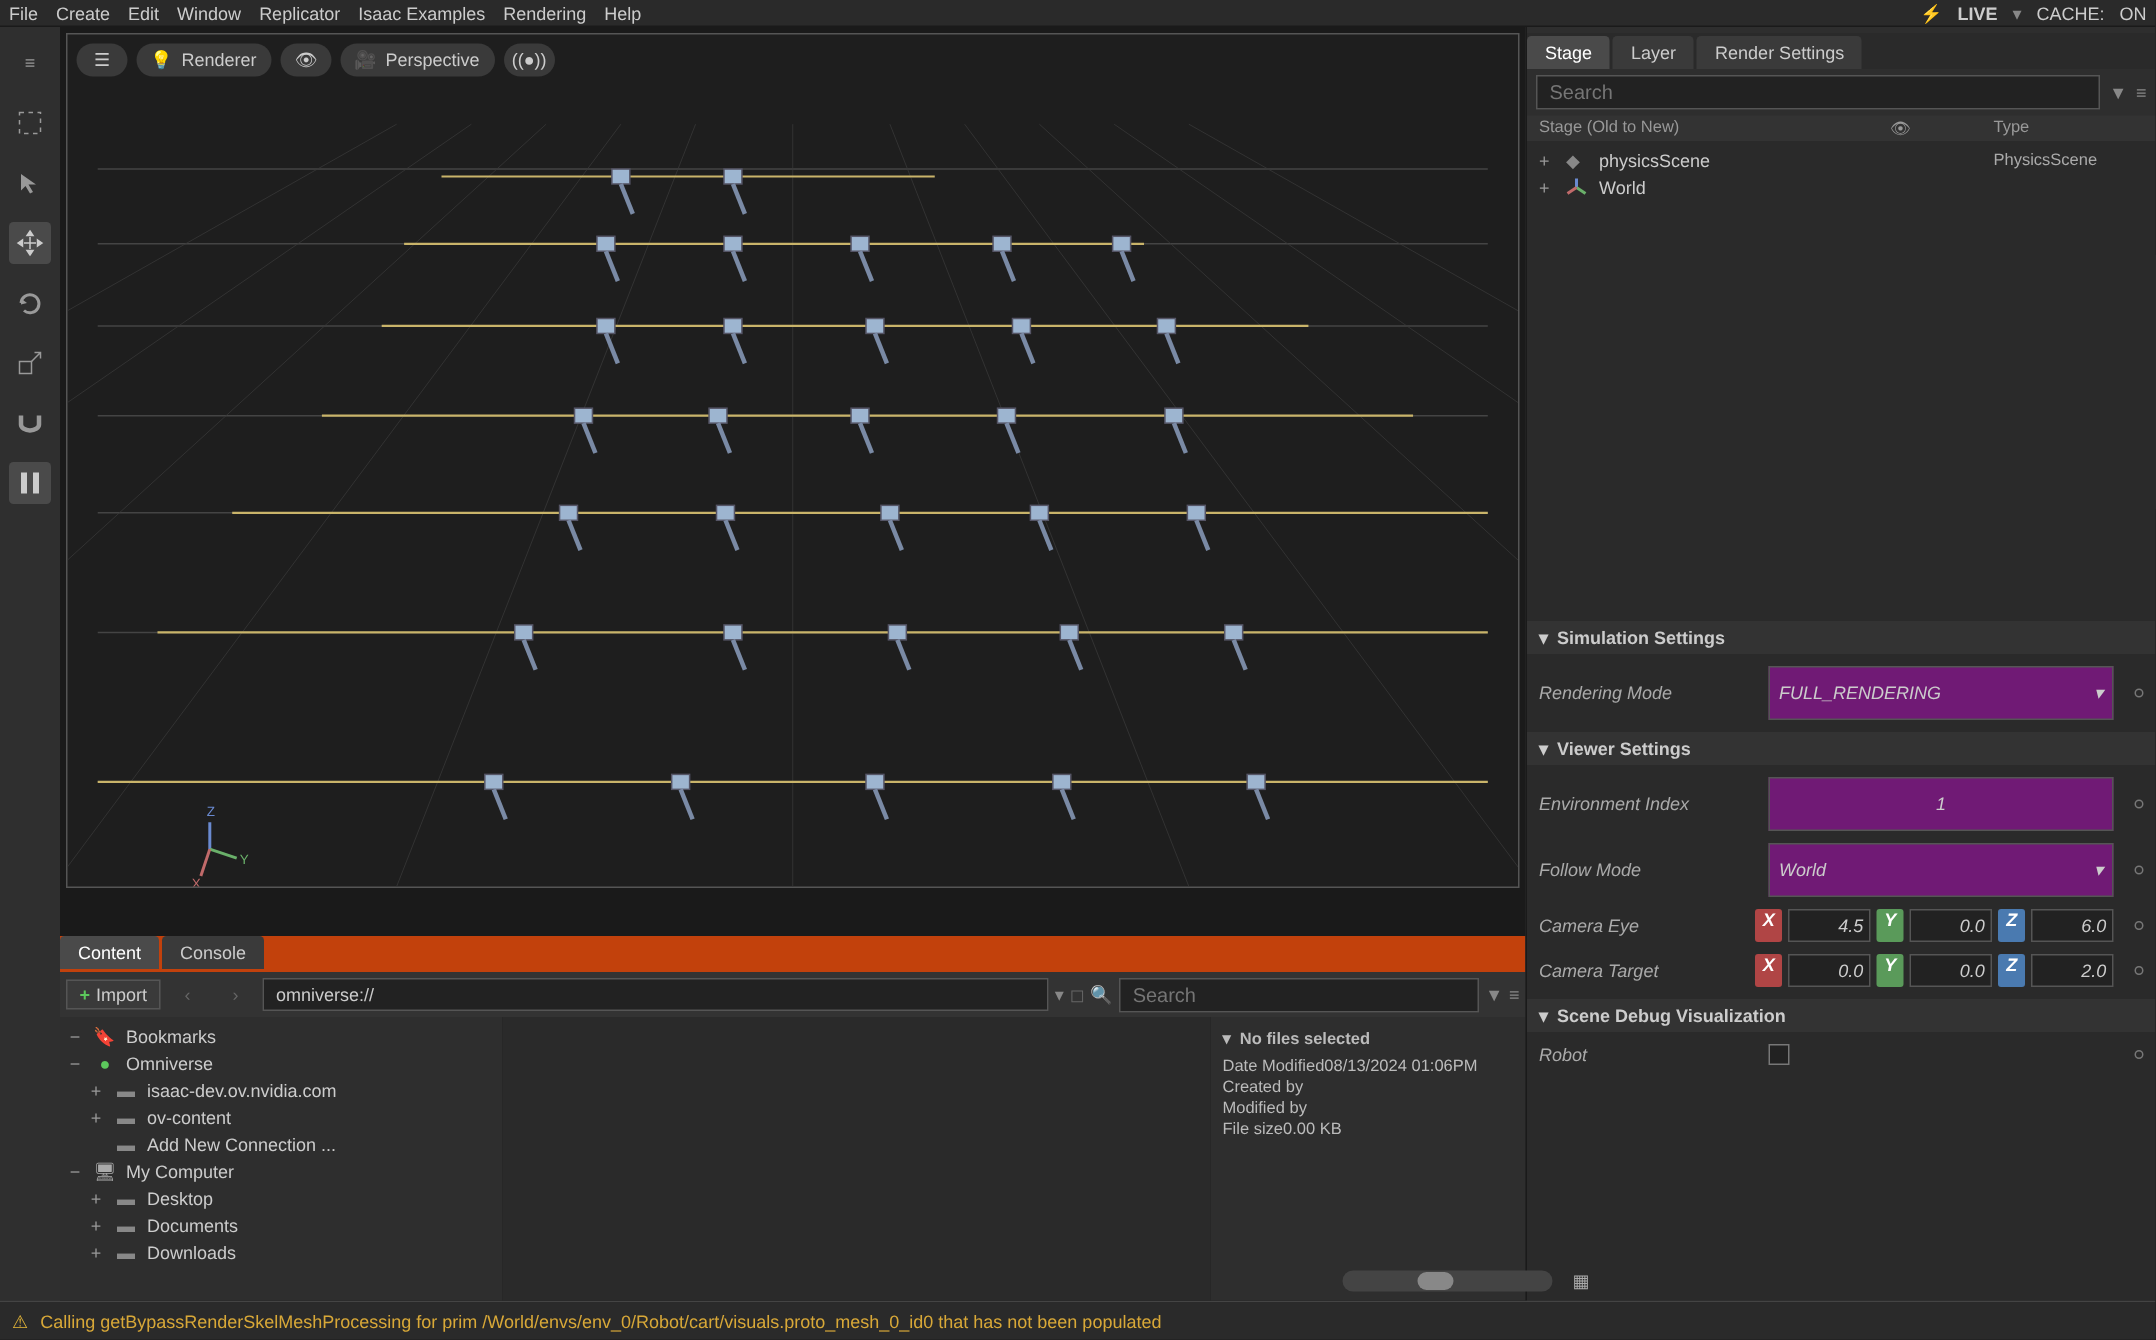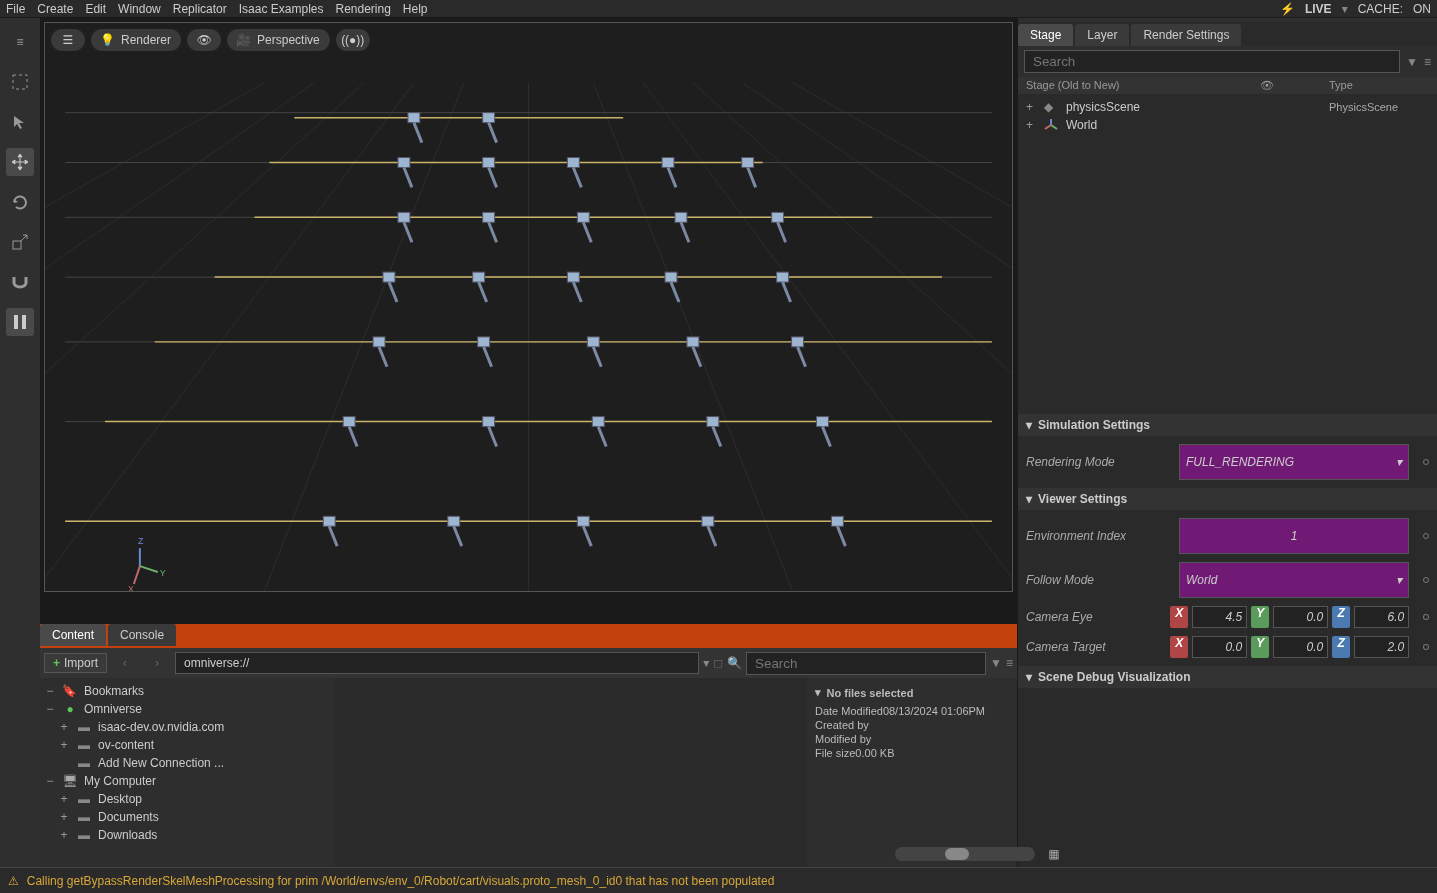--- a/index.html
+++ b/index.html
@@ -441,20 +441,28 @@
             <div class="axis ax-z">Z</div>
               <div class="num-field">2.0</div>
           </div>
           <div class="dot"></div>
         </div>
       </div>
       <div class="section-hd">
           <span>▾</span>
           <span>Scene Debug Visualization</span>
         </div>
+      <div class="section-body">
+        <div class="prop-row">
+          <div class="prop-label">Robot</div>
+          <div class="checkbox"></div>
+          <div style="flex:1;"></div>
+          <div class="dot"></div>
+        </div>
+      </div>
     </div>
   </div>
 </div>
 
 <div class="status-bar">
   <span class="warn-ic">⚠</span>
   <span class="status-txt">Calling getBypassRenderSkelMeshProcessing for prim /World/envs/env_0/Robot/cart/visuals.proto_mesh_0_id0 that has not been populated</span>
 </div>
 
 </body></html>

